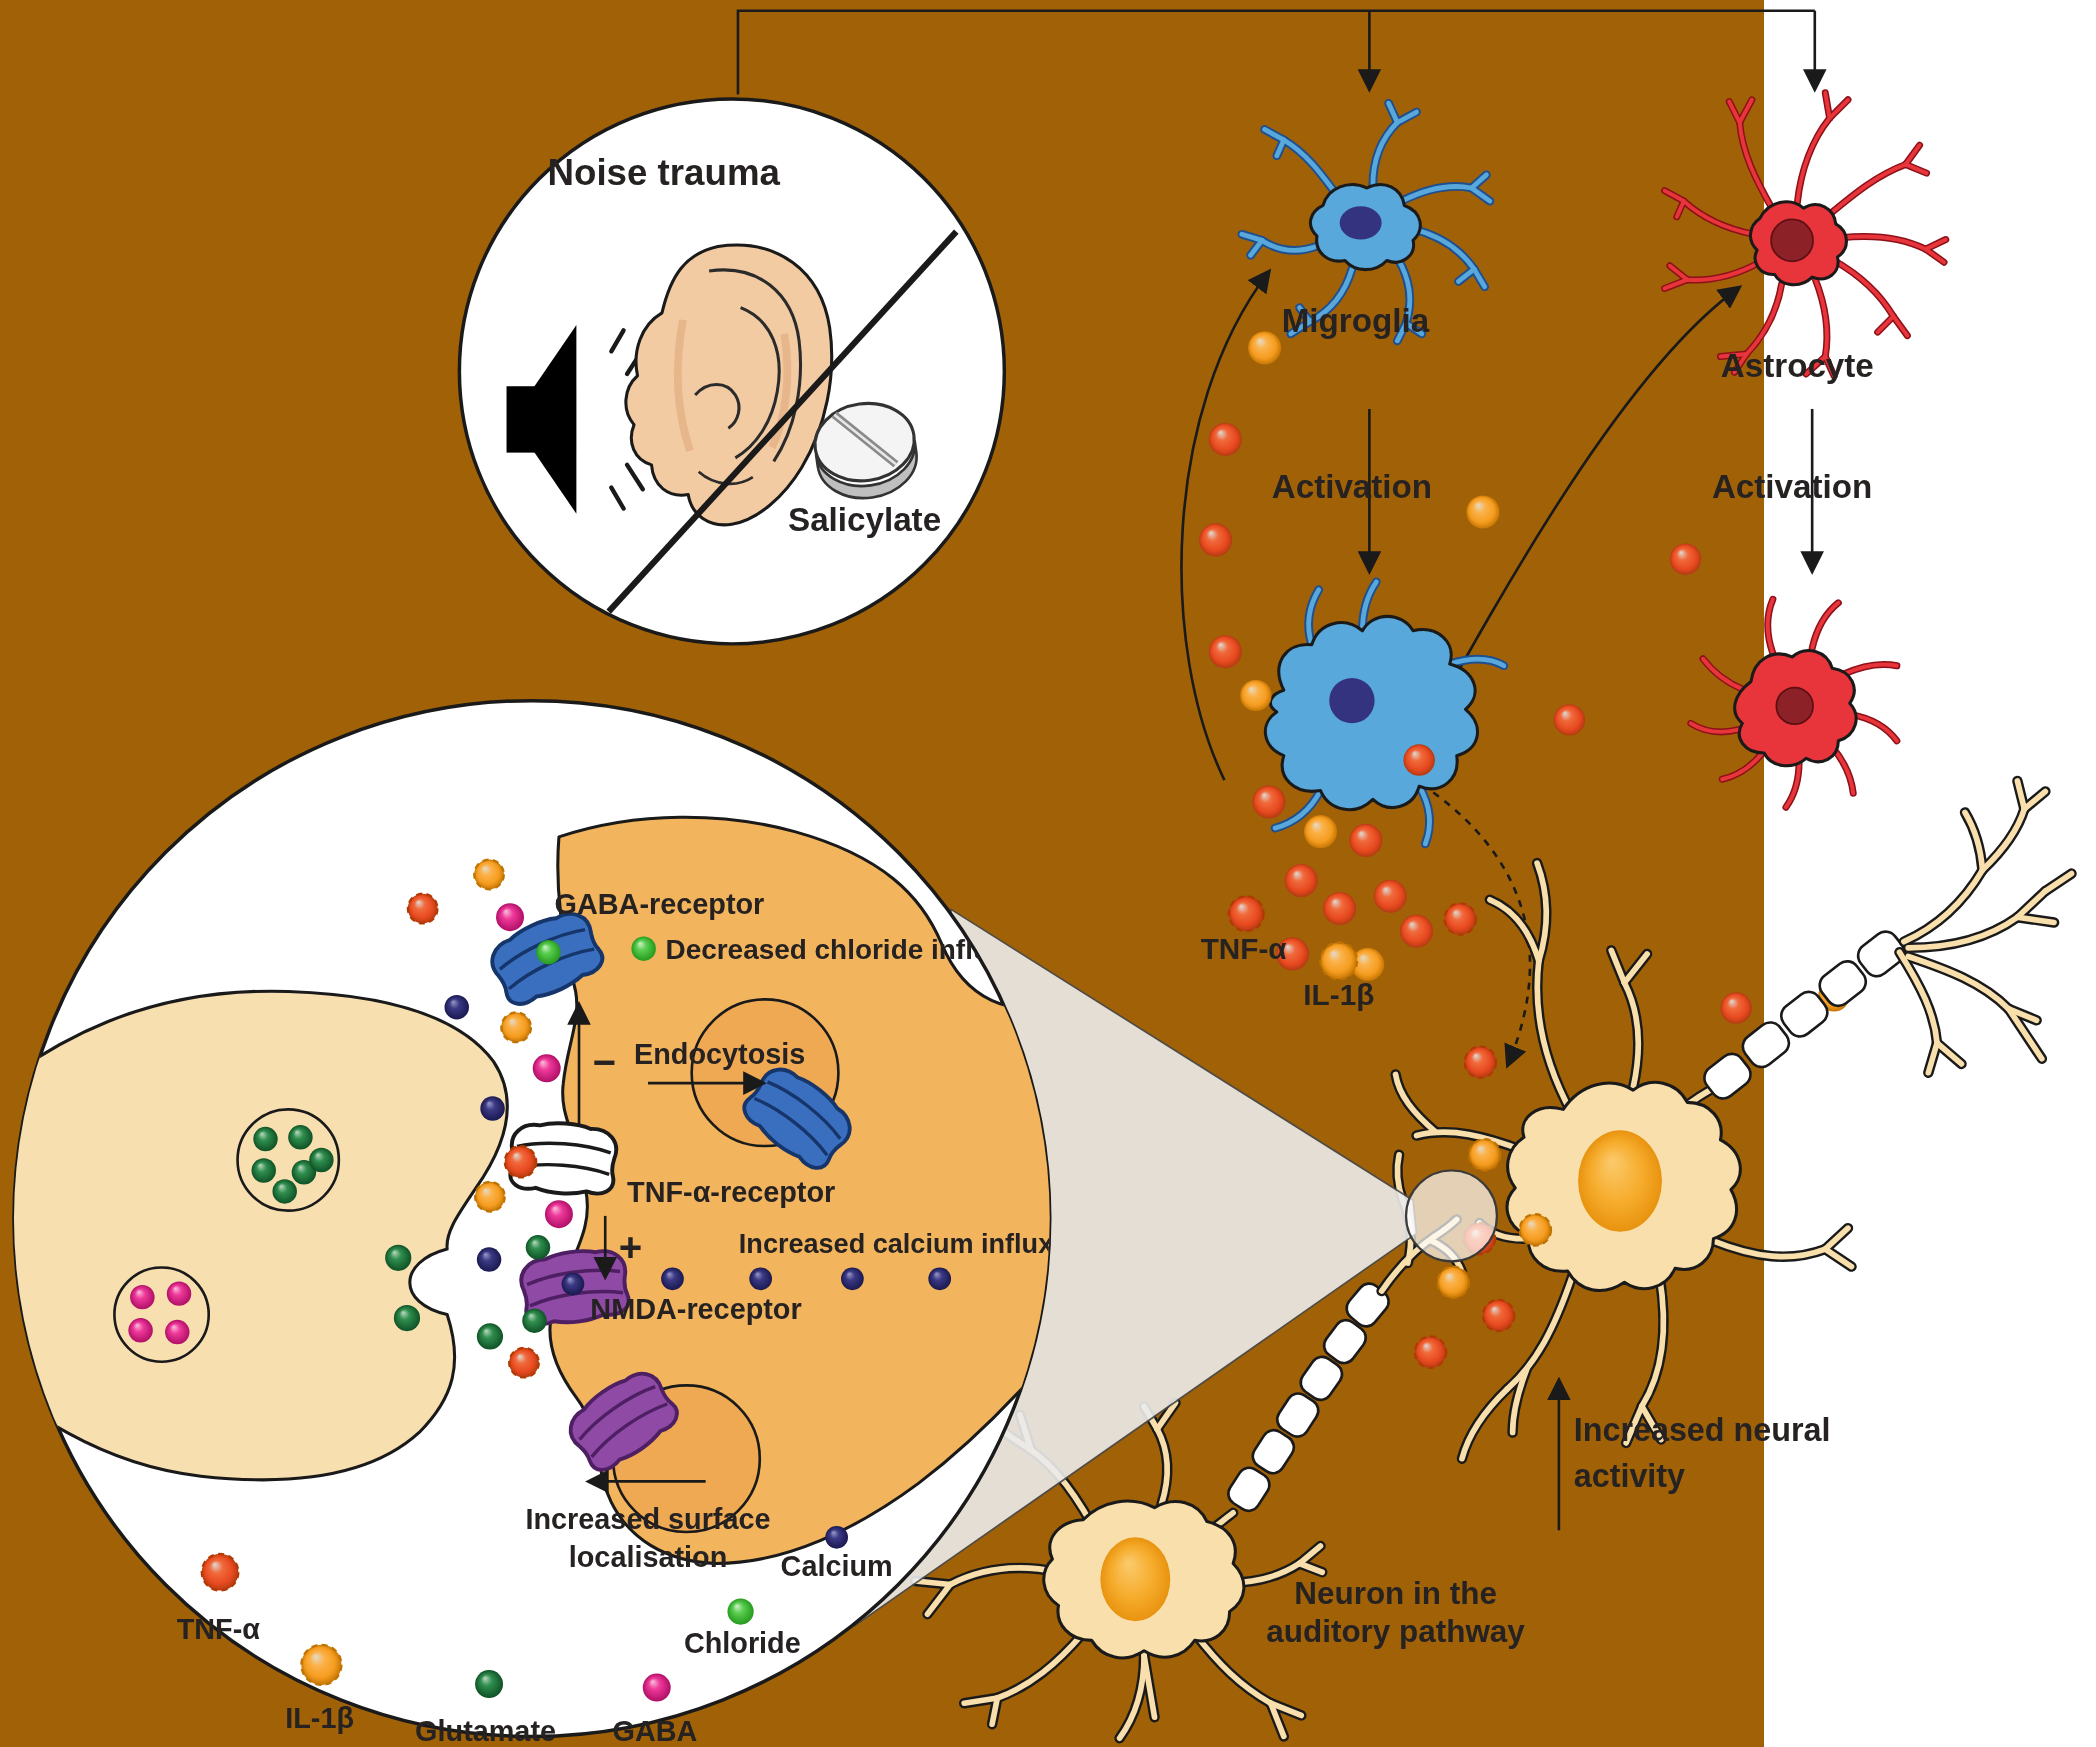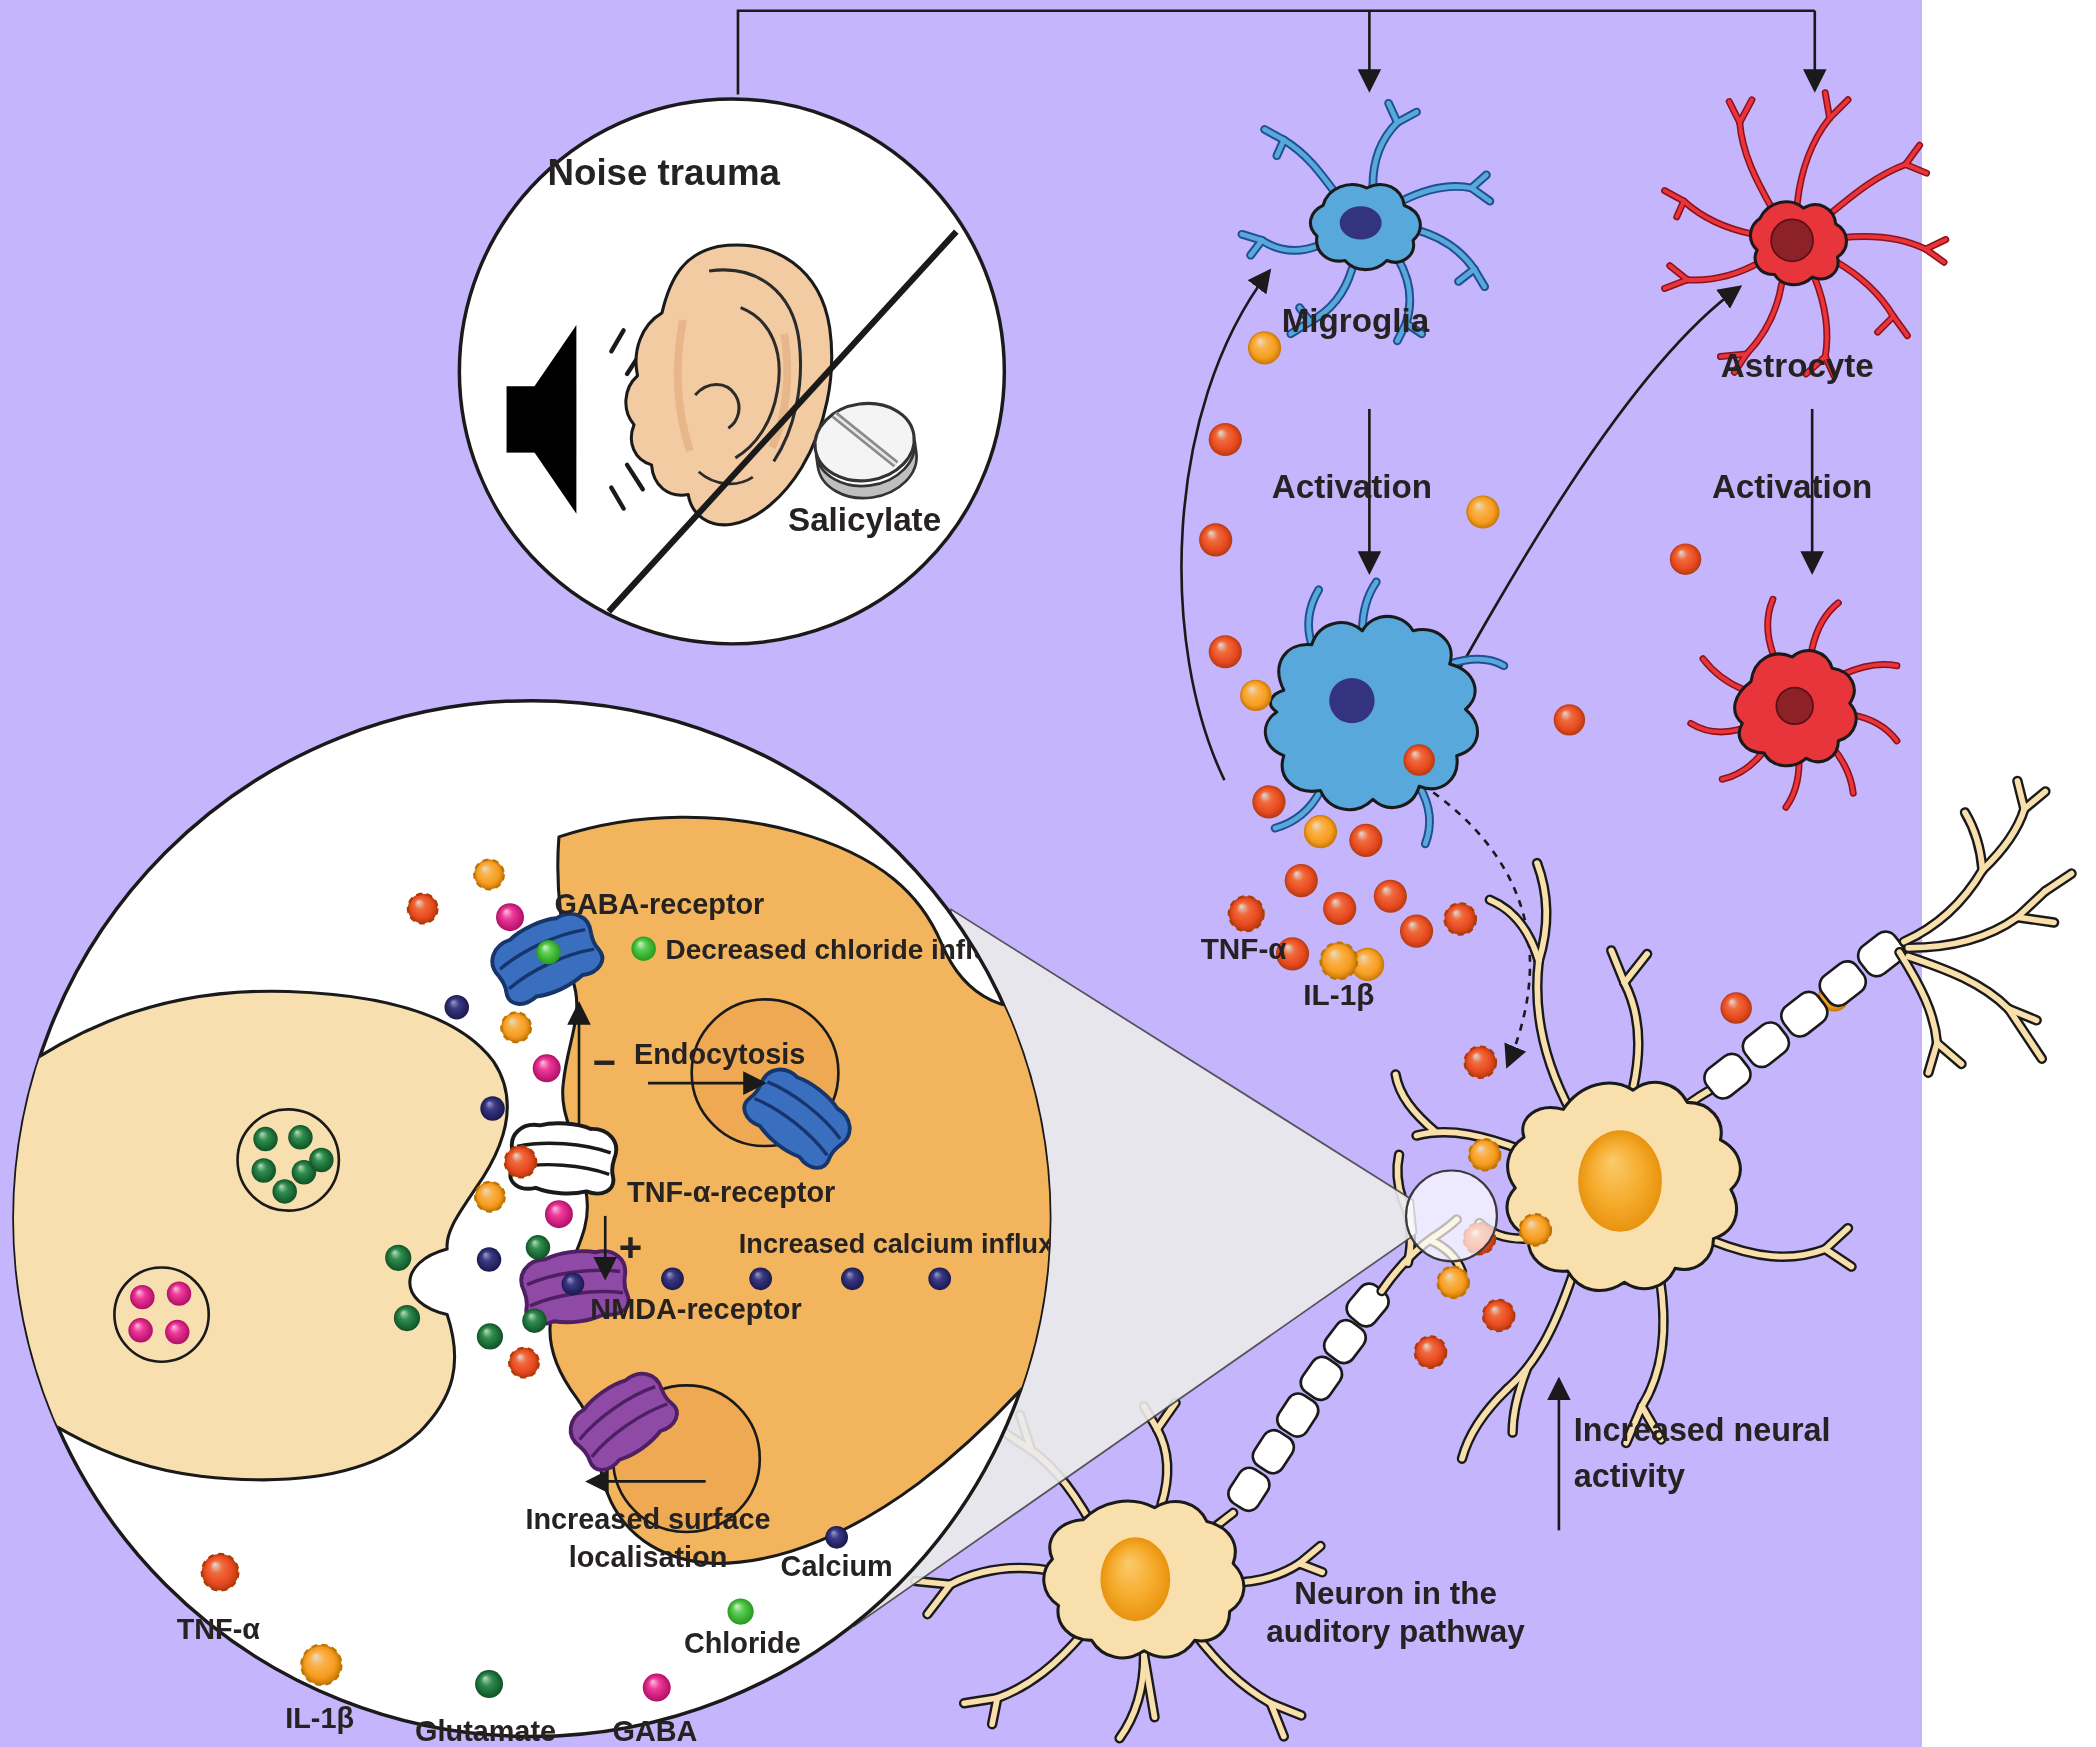--- a/index.html
+++ b/index.html
@@ -1,16 +1,16 @@
 <!DOCTYPE html>
 <html style="font-size:14px"><head>
 <meta charset="utf-8">
 <style>
   html,body{margin:0;padding:0;background:#ffffff;}
-  .stage{width:1922px;height:1748px;position:relative;background:#c4b5fd;}
+  .stage{width:1764px;height:1748px;position:relative;background:#a16207;}
   svg{display:block;}
   .lbl{font-family:"Liberation Sans","DejaVu Sans",sans-serif;font-weight:600;fill:#262222;}
   .blob{stroke:#1a1a1a;stroke-width:3.5;stroke-linejoin:round;}
   .arr{stroke:#1a1a1a;stroke-width:3;fill:none;marker-end:url(#ah);}
   .thin{stroke:#1a1a1a;fill:none;}
   .mgO{stroke:#1E4F8F;stroke-width:10;fill:none;stroke-linecap:round;}
   .mgI{stroke:#58A8DC;stroke-width:5.5;fill:none;stroke-linecap:round;}
   .asO{stroke:#8C1118;stroke-width:8;fill:none;stroke-linecap:round;}
   .asI{stroke:#E8343B;stroke-width:4.5;fill:none;stroke-linecap:round;}
   .neO{stroke:#1a1a1a;stroke-width:12;fill:none;stroke-linecap:round;}

